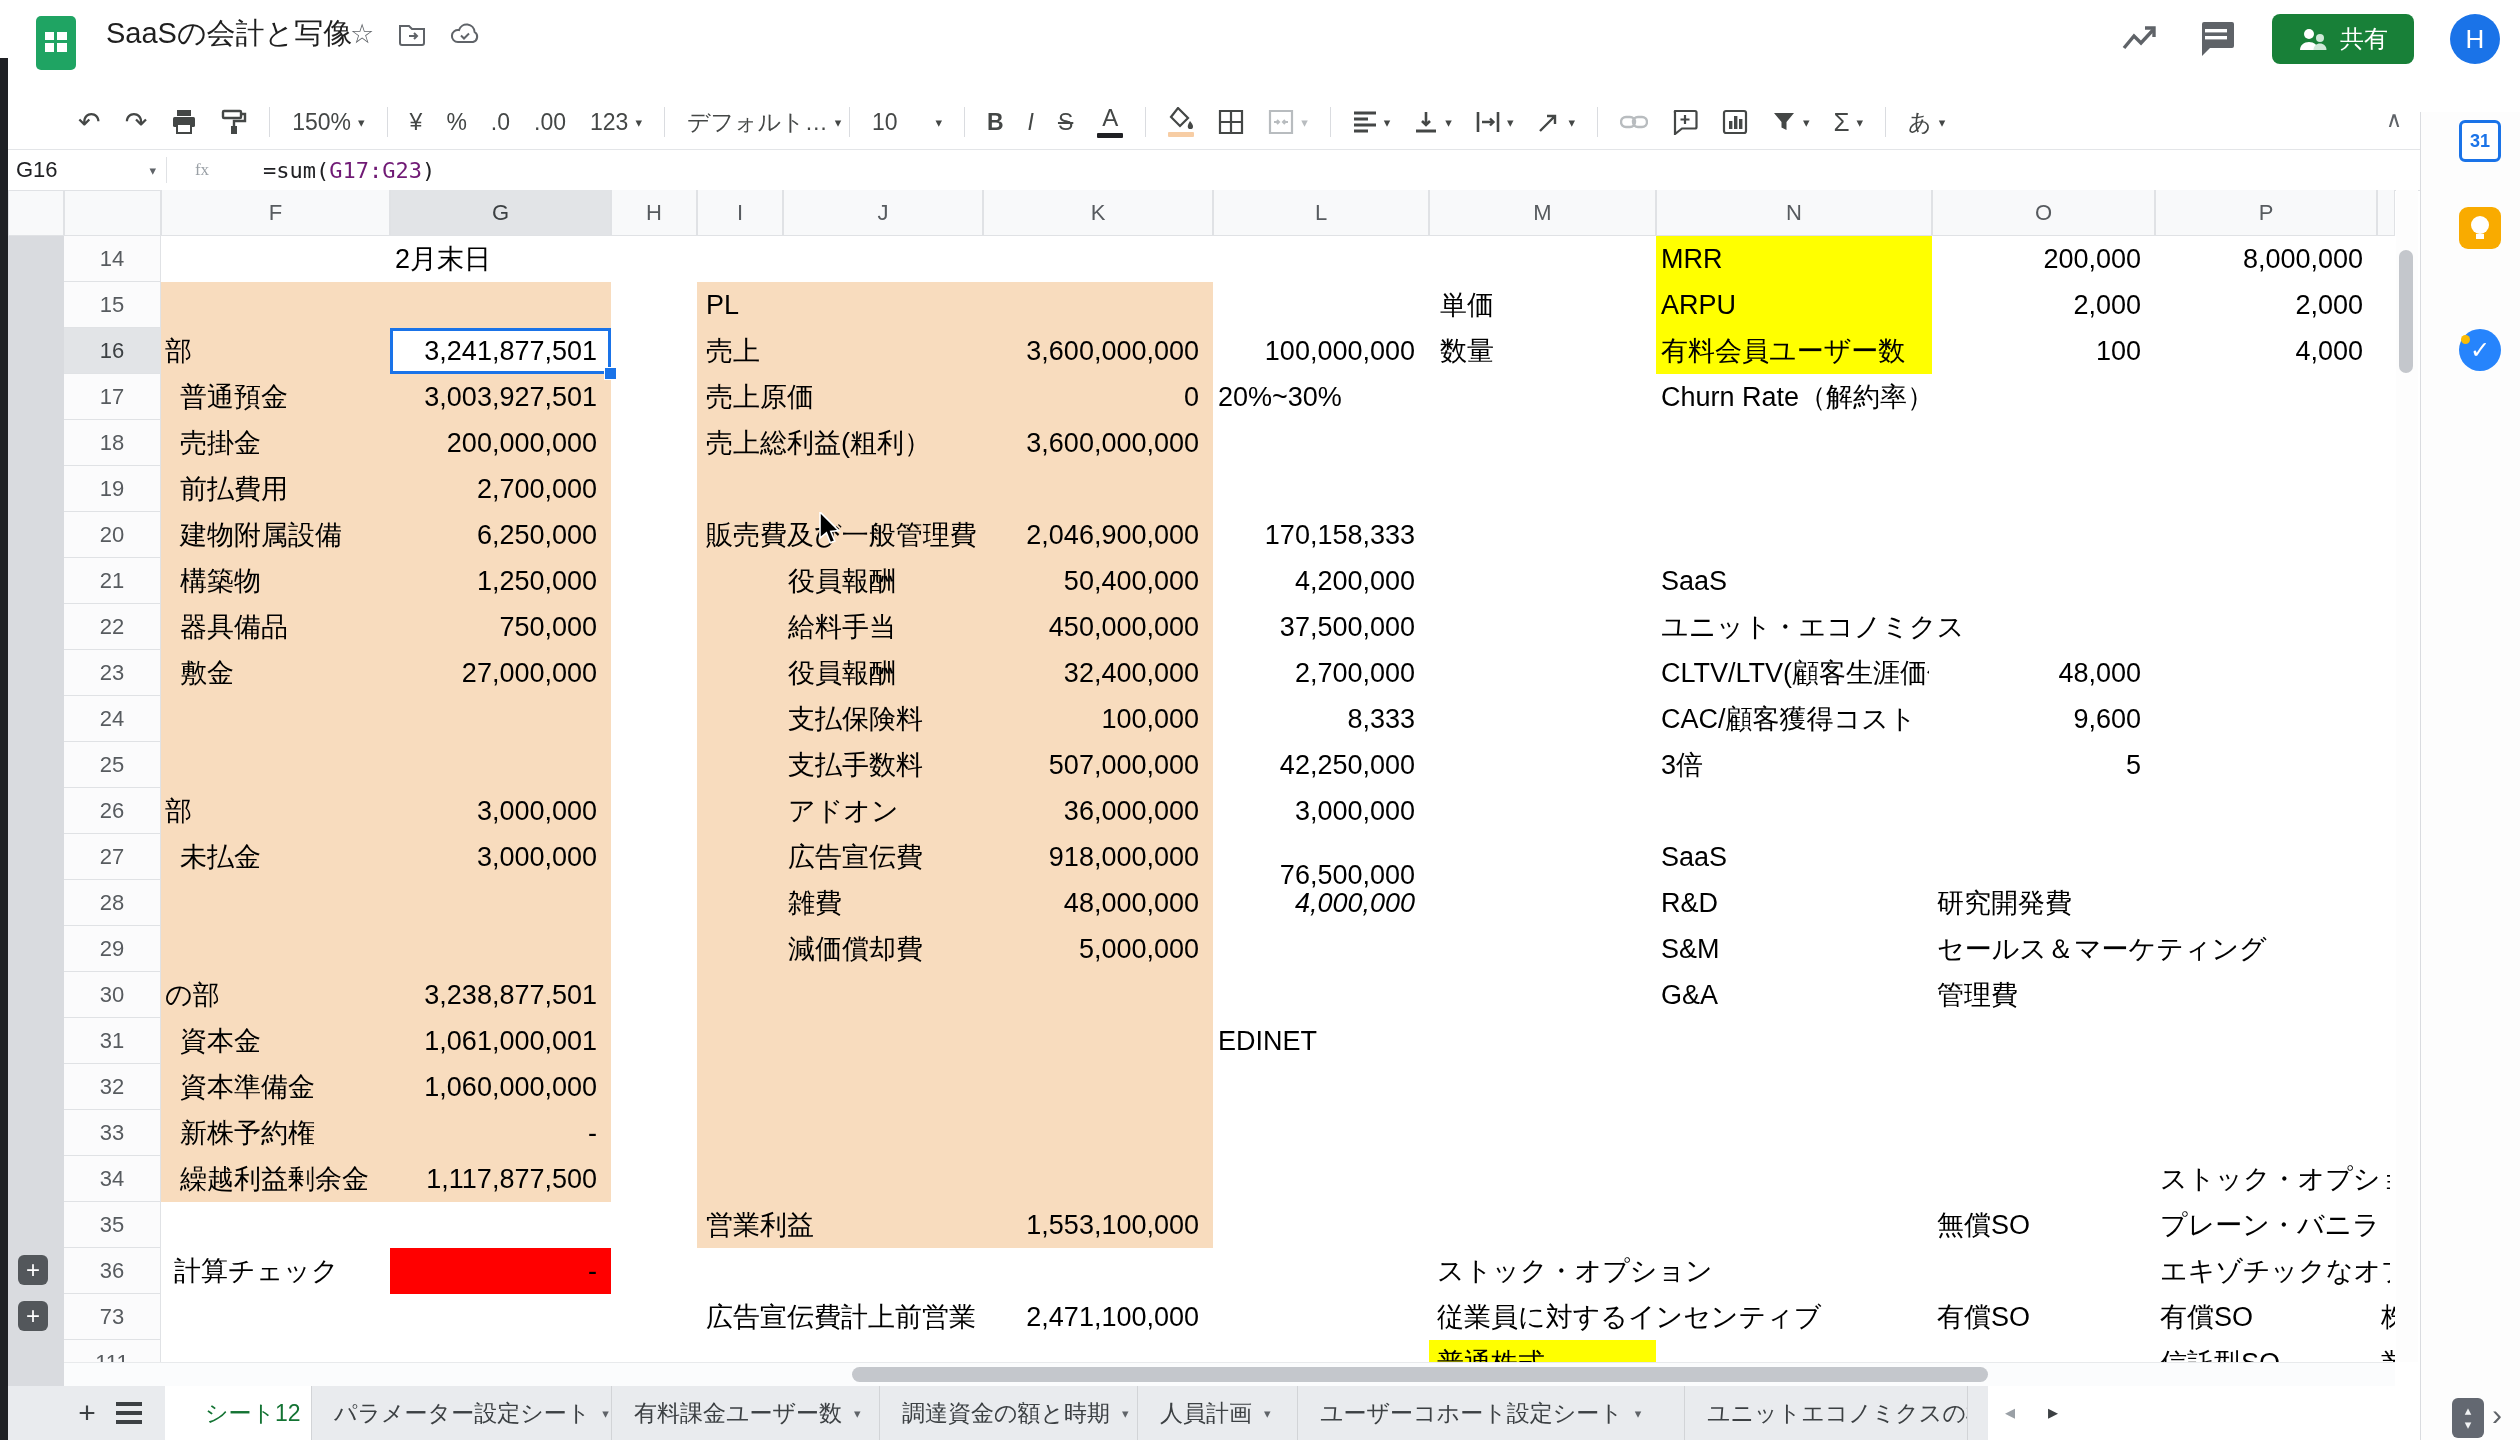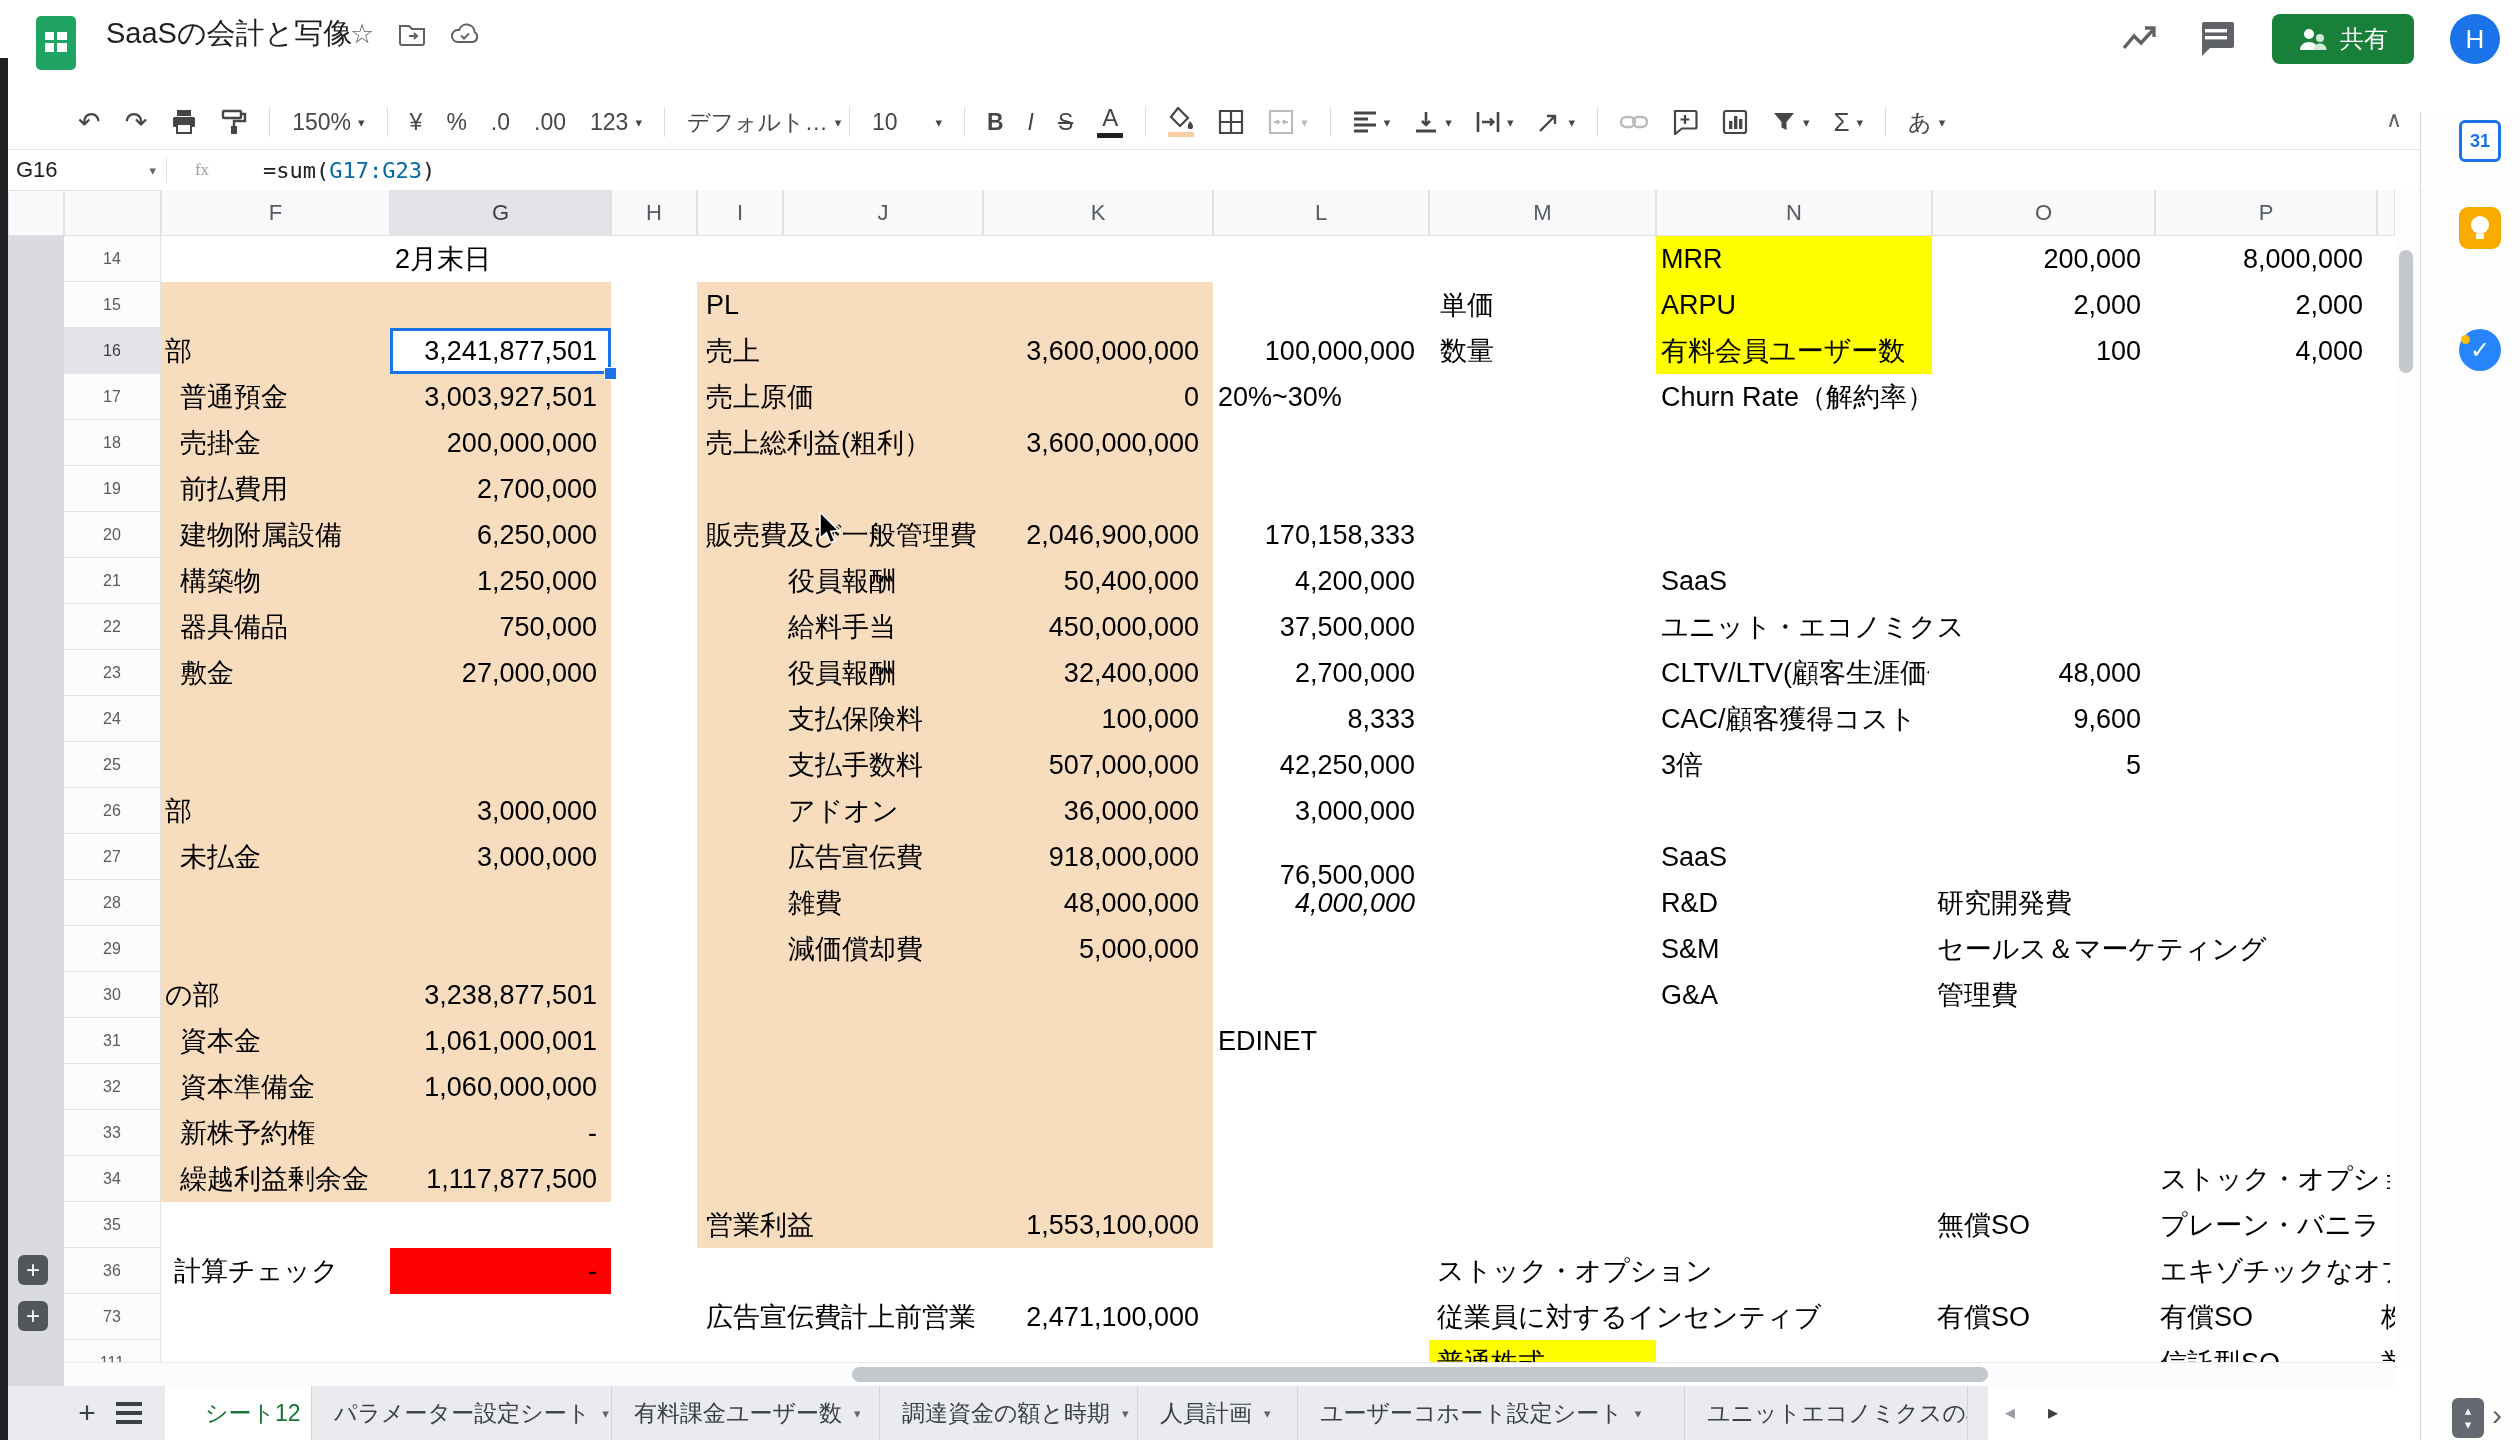--- a/index.html
+++ b/index.html
@@ -34,29 +34,29 @@
   .collapse-chev{position:absolute;right:18px;top:12px;font-size:22px;color:#5F6368;}
   svg.ticon{display:block;}
   
   .fbar{position:absolute;left:0;top:150px;width:2420px;height:40px;background:#fff;
         border-bottom:1px solid #E0E2E5;display:flex;align-items:center;}
   .namebox{width:150px;padding-left:16px;font-size:22px;color:#202124;display:flex;align-items:center;justify-content:space-between;}
   .namebox .arr{font-size:13px;color:#5F6368;margin-right:10px;}
   .fdiv{width:1px;height:26px;background:#E0E2E5;}
   .fx{width:70px;text-align:center;color:#9AA0A6;font-size:17px;font-family:"Liberation Serif",serif;}
   .ftext{font-family:"DejaVu Sans Mono",monospace;font-size:22px;color:#202124;margin-left:26px;}
-  .frange{color:#0369a1;}
+  .frange{color:#701a75;}
   
   .col-head{position:absolute;top:190px;height:46px;background:#F8F9FA;border:1px solid #E0E2E5;border-top:none;
             box-sizing:border-box;display:flex;align-items:center;justify-content:center;
             font-size:22px;color:#575B5F;z-index:5;}
   .col-head.sel{background:#E2E4E7;color:#3C4043;}
   .row-head{position:absolute;left:64px;width:97px;height:46px;background:#FBFBFC;border:1px solid #E0E2E5;border-top:none;border-left:none;
             box-sizing:border-box;display:flex;align-items:center;justify-content:center;
-            font-size:16px;color:#575B5F;z-index:5;}
+            font-size:22px;color:#575B5F;z-index:5;}
   .row-head.sel{background:#E2E4E7;color:#3C4043;}
   .corner{position:absolute;background:#F8F9FA;border:1px solid #E0E2E5;box-sizing:border-box;z-index:5;}
   .group-gutter{position:absolute;left:8px;top:236px;width:56px;height:1150px;background:#D9DBDF;z-index:4;}
   .group-btn{position:absolute;left:18px;width:30px;height:30px;background:#53575B;border-radius:6px;color:#fff;
              font-size:24px;display:flex;align-items:center;justify-content:center;z-index:6;line-height:1;}
   .blk{position:absolute;z-index:1;}
   .cell{position:absolute;height:46px;line-height:46px;font-size:27px;color:#000;white-space:nowrap;z-index:3;}
   .cell.r{text-align:right;box-sizing:border-box;padding-right:14px;}
   .sel-cell{position:absolute;background:#fff;border:3px solid #1A73E8;box-sizing:border-box;z-index:2;}
   .sel-handle{position:absolute;width:11px;height:11px;background:#1A73E8;border:1px solid #fff;z-index:4;}

